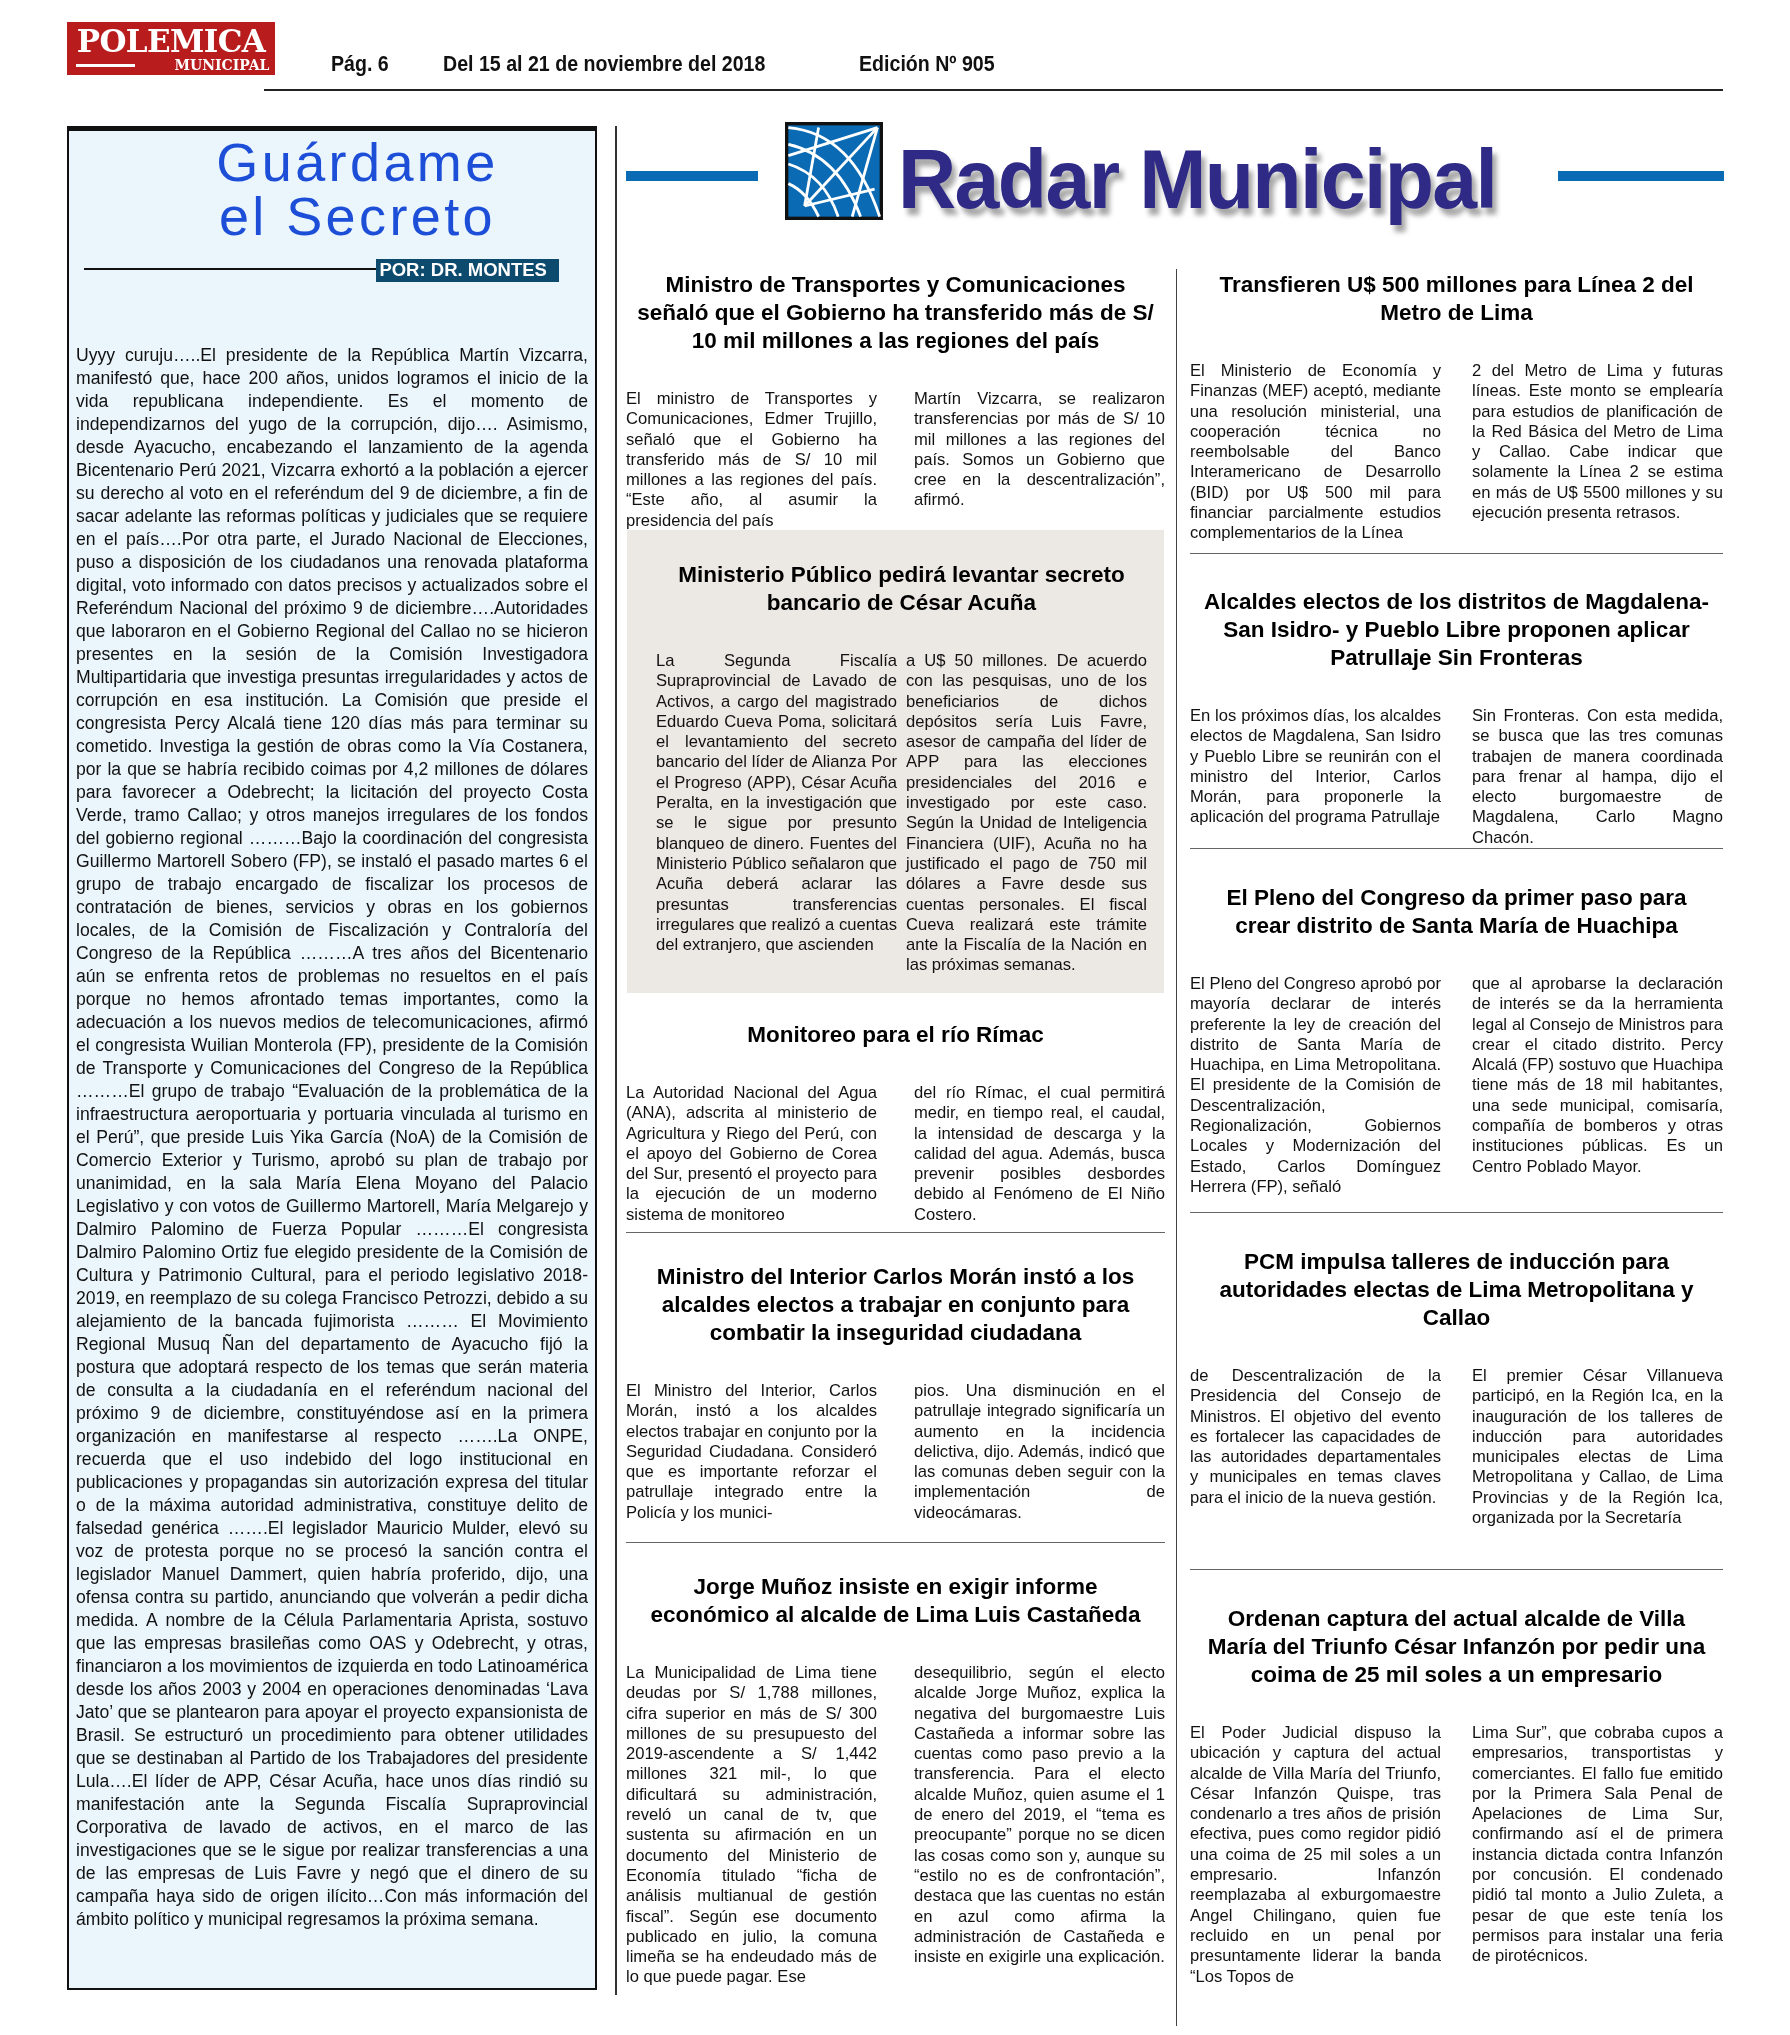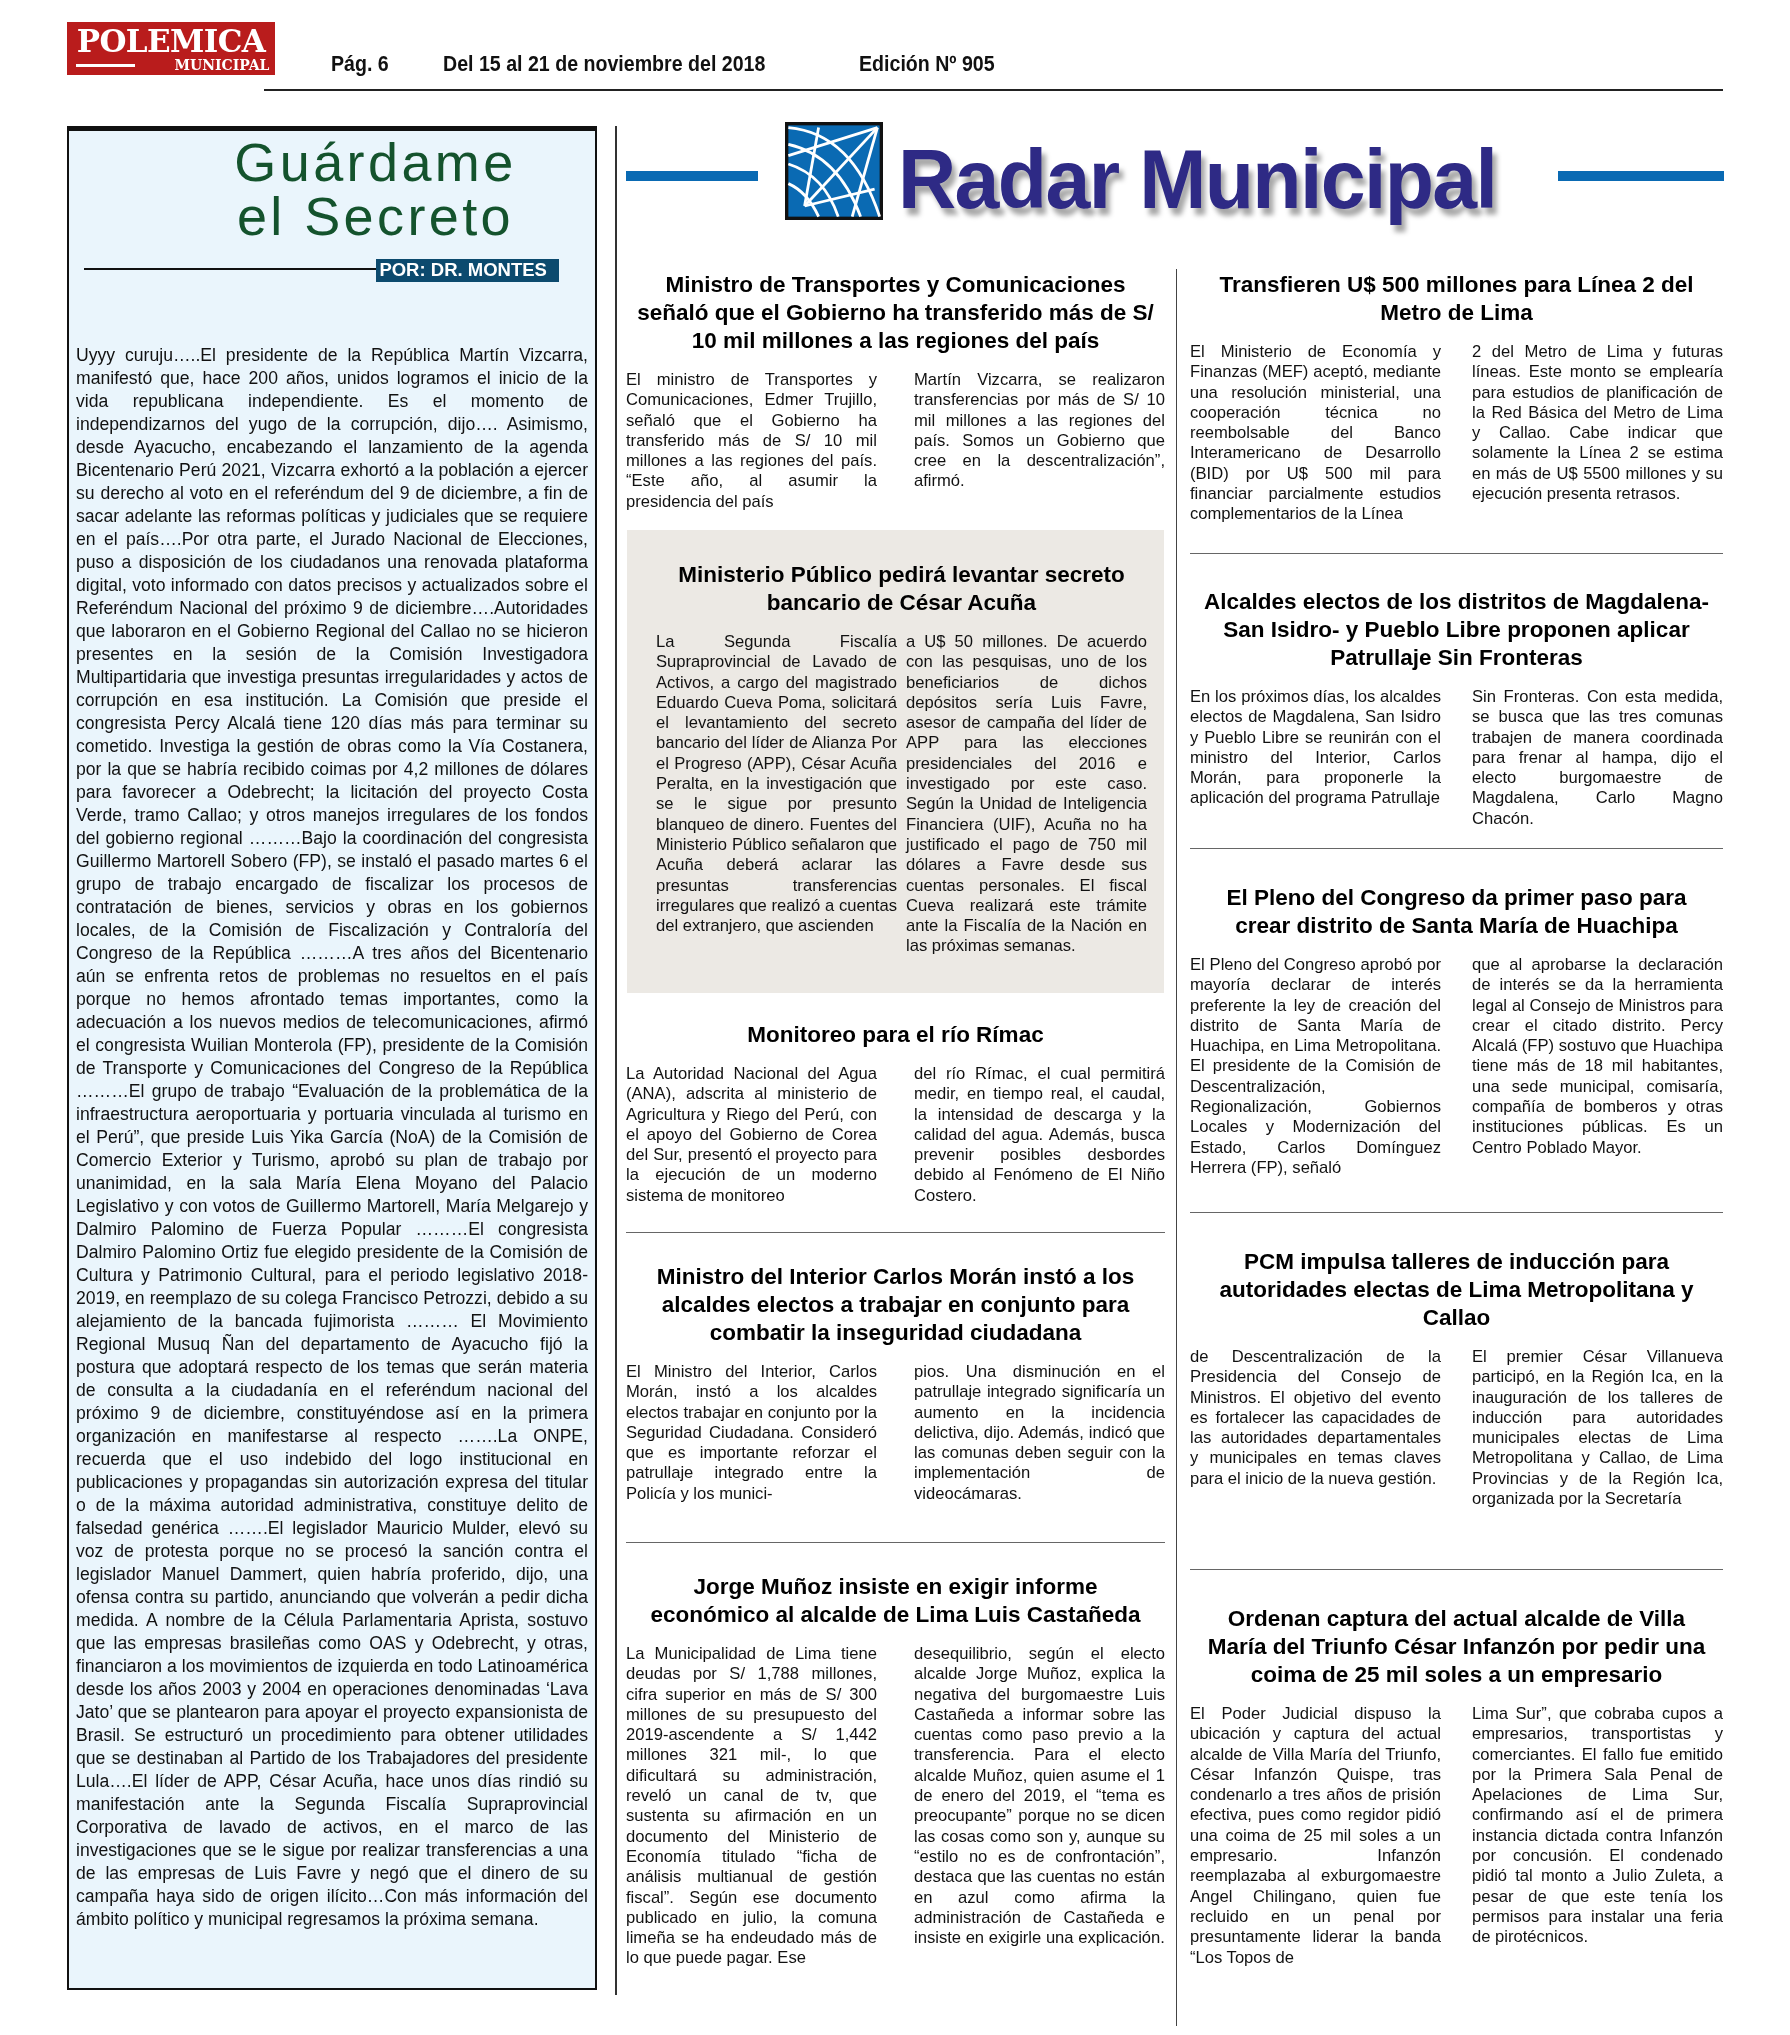--- a/index.html
+++ b/index.html
@@ -15,23 +15,23 @@
   #logo .bar { position: absolute; left: 9px; top: 42px; width: 59px; height: 3.4px; background: #fff; }
   #logo .l2 { position: absolute; right: 5.6px; top: 35px; font-family: "DejaVu Serif", serif;
               font-weight: bold; font-size: 14px; color: #fff; line-height: 17px; }
   #hdr-rule { left: 264px; top: 89px; width: 1459px; height: 2.2px; background: #222; }
   .hdr-txt { top: 52px; font-family: "Liberation Sans", sans-serif; font-weight: bold;
              font-size: 21.3px; color: #111; transform: scaleX(0.92); transform-origin: left; white-space: nowrap; }
 
   
   #secret-box { left: 67px; top: 126px; width: 530px; height: 1864px; background: #eaf5fc;
                 border: 2.8px solid #111; border-top-width: 5px; box-sizing: border-box; }
-  #secret-title { left: 78px; top: 135px; width: 525px; text-align: center;
+  #secret-title { left: 60px; top: 135px; width: 525px; text-align: center;
                   font-family: "Liberation Sans", sans-serif; font-size: 54px; line-height: 54px;
-                  letter-spacing: 3.4px; color: #14532d; padding-left: 35px; }
+                  letter-spacing: 3.4px; color: #1d4ed8; padding-left: 35px; }
   #byline-rule { left: 84px; top: 268px; width: 292px; height: 2.2px; background: #111; }
   #byline { left: 376px; top: 259px; height: 22.5px; background: #0c4a6e; color: #fff;
             font-weight: bold; font-size: 18.5px; line-height: 22.5px; padding: 0 12.3px 0 3.4px; }
   #secret-body { left: 76px; top: 300px; width: 512px; font-size: 17.6px; line-height: 23px;
                  text-align: justify; hyphens: auto; color: #111; margin-top: 44px; }
 
   #vdiv1 { left: 615px; top: 126px; width: 1.7px; height: 1869px; background: #333; }
   #vdiv2 { left: 1176px; top: 269px; width: 1.1px; height: 1757px; background: #444; }
 
   
@@ -39,21 +39,21 @@
   #radar-line-r { left: 1558px; top: 171px; width: 166px; height: 10px; background: #0a6ab3; }
   #radar-logo { left: 785px; top: 122px; width: 98px; height: 98px; }
   #radar-title { left: 898px; top: 132px; font-family: "Liberation Sans", sans-serif; font-weight: bold;
                  font-size: 84px; line-height: 95px; color: #2e2a85; letter-spacing: -1.7px;
                  transform: scaleX(0.96); transform-origin: left; white-space: nowrap;
                  text-shadow: 4.5px 6.7px 5.6px rgba(0,0,0,0.35); }
 
   
   .article { position: absolute; }
   .headline { font-weight: bold; font-size: 22.5px; line-height: 28px; text-align: center; color: #000; margin: 6px; }
-  .cols { display: flex; justify-content: space-between; margin-top: 15px; }
+  .cols { display: flex; justify-content: space-between; margin-top: 34px; }
   .col { width: 251px; font-size: 16.6px; line-height: 20.3px; text-align: justify; color: #111; hyphens: auto; }
   .rule { position: absolute; height: 1.1px; background: #666; }
 
   #art-mtc { left: 626px; top: 265px; width: 539px; }
   #art-mp { left: 627px; top: 530px; width: 537px; height: 463px; background: #ece9e4; box-sizing: border-box; padding: 25px 17px 0 29px; }
   #art-mp .col { width: 241px; }
   #art-rimac { left: 626px; top: 1015px; width: 539px; }
   #art-moran { left: 626px; top: 1257px; width: 539px; }
   #art-munoz { left: 626px; top: 1567px; width: 539px; }
 

